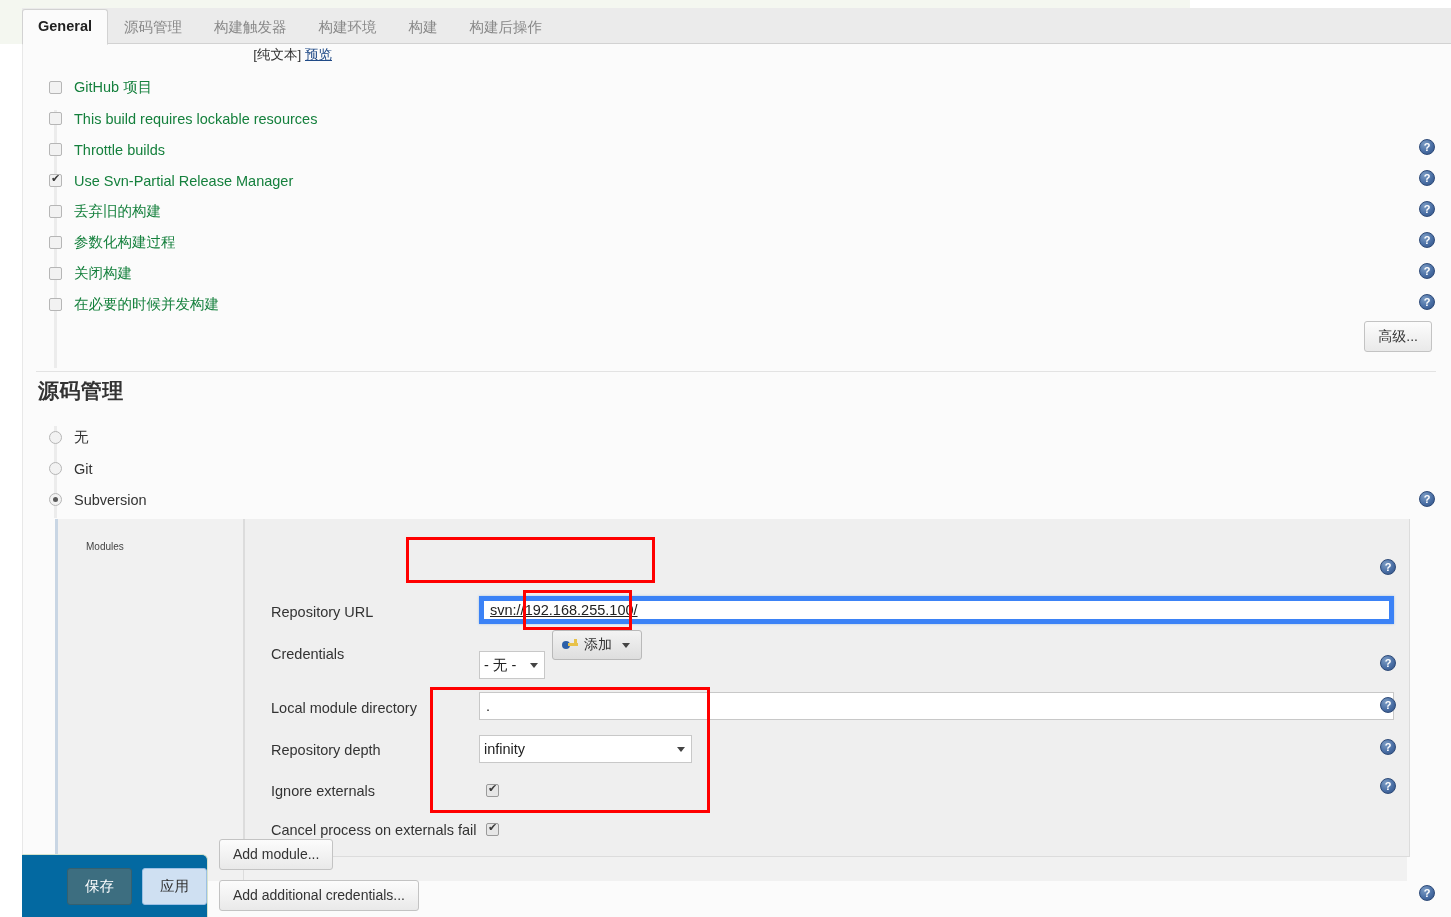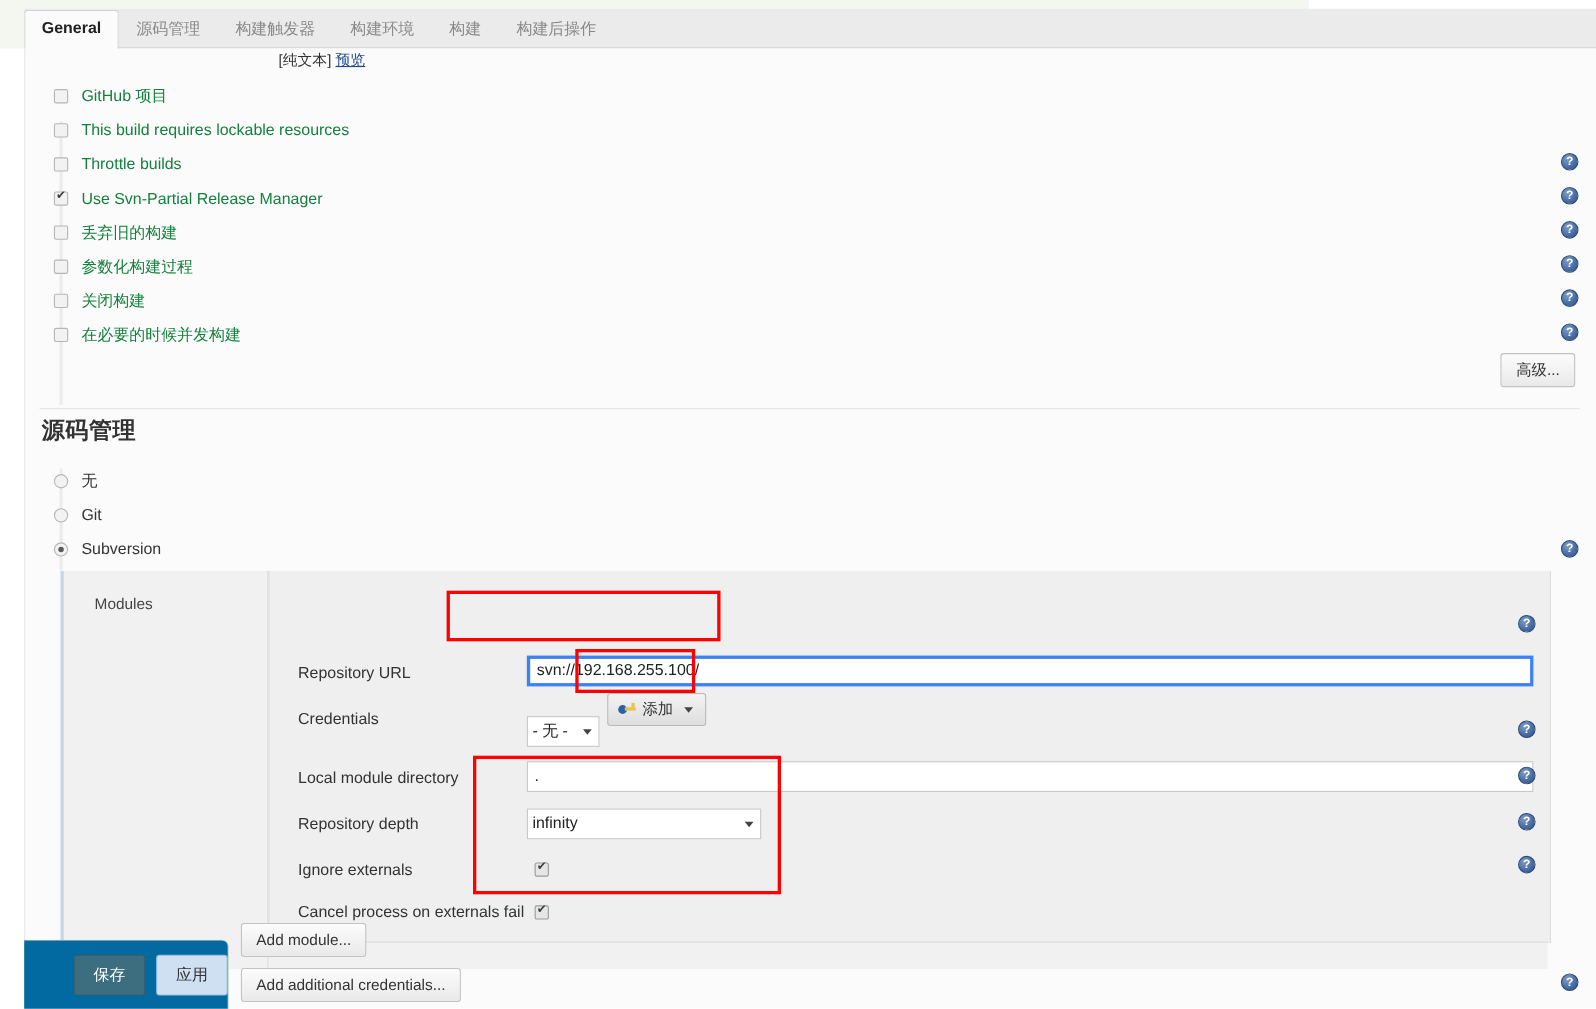--- a/index.html
+++ b/index.html
@@ -252,21 +252,21 @@
     left: 33px; top: 475px;
     width: 1352px;
     height: 362px;
     background: #f1f1f1;
     border-left: 3px solid #c9d6e4;
     box-sizing: border-box;
   }
   .modules-label {
     position: absolute;
     left: 28px; top: 22px;
-    font-size: 14px;
+    font-size: 10px;
     color: #444;
   }
   .modules-col-line {
     position: absolute;
     left: 185px; top: 0;
     width: 1px; height: 362px;
     background: #dcdcdc;
   }
   .module-box {
     position: absolute;
@@ -300,22 +300,23 @@
     box-sizing: border-box;
     border: 1px solid #c8c8c8;
     background: #ffffff;
     font-size: 14.5px;
     color: #222;
     padding: 0 6px;
     font-family: "Liberation Sans", "DejaVu Sans", sans-serif;
     outline: none;
   }
   .txt.focused {
-    border: 3px solid #3b82f6;
+    border: 5px solid #3b82f6;
     box-shadow: 0 0 2px rgba(110,160,220,0.6);
+    text-decoration: underline;
   }
 
   select.sel-box {
     position: absolute;
     height: 28px;
     box-sizing: border-box;
     border: 1px solid #c8c8c8;
     background: #ffffff;
     font-size: 14.5px;
     color: #222;

